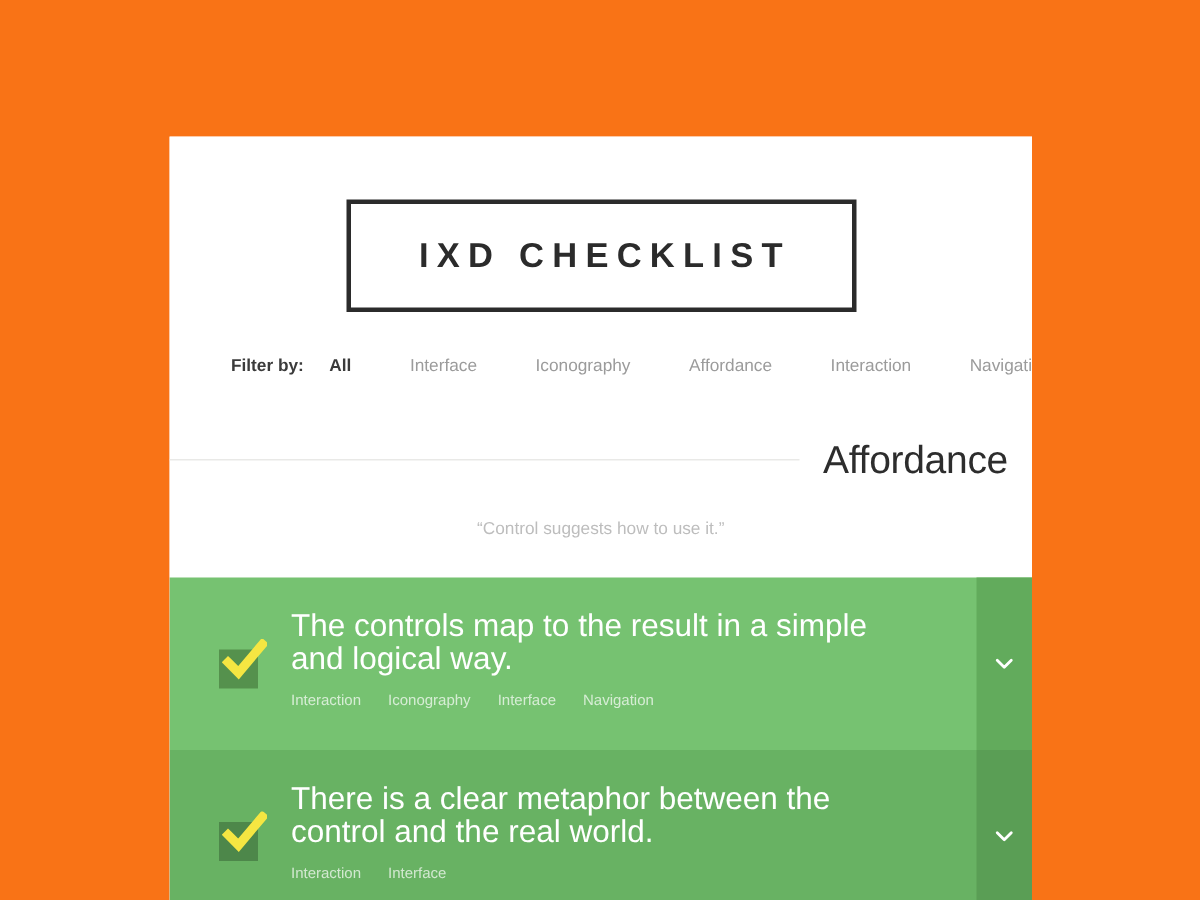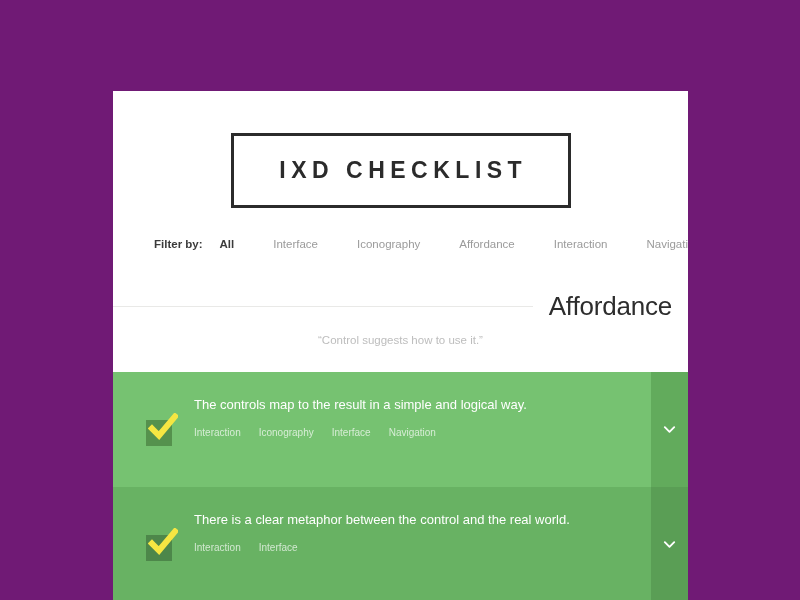--- a/index.html
+++ b/index.html
@@ -14,21 +14,21 @@
     background: #dfdfd9;
     font-family: "Liberation Sans", sans-serif;
     -webkit-font-smoothing: antialiased;
   }
 
   
   .viewport {
     position: relative;
     width: 800px;
     height: 600px;
-    background: #701a75;
+    background: #f97316;
   }
 
   .app-card {
     position: absolute;
     left: 113px;
     top: 91px;
     width: 575px;
     min-height: 509px;
     background: #ffffff;
     overflow: hidden;
@@ -119,21 +119,21 @@
     font-weight: normal;
     color: #2d2d2d;
     letter-spacing: -0.2px;
     line-height: 1;
   }
 
   .section-sub {
     text-align: center;
     font-size: 11.5px;
     color: #bdbdbd;
-    margin-top: 7px;
+    margin-top: 20px;
     padding-bottom: 26px;
   }
 
   
   .checklist { display: block; }
 
   .check-row {
     position: relative;
     display: flex;
     align-items: stretch;
@@ -172,21 +172,21 @@
   }
 
   .row-body {
     flex: 1 1 auto;
     min-width: 0;
     padding-left: 22px;
     padding-right: 22px;
   }
 
   .row-text {
-    font-size: 13px;
+    font-size: 21px;
     line-height: 22px;
     color: #ffffff;
     max-width: 404px;
   }
 
   .row-tags {
     margin-top: 11px;
     display: flex;
     flex-wrap: wrap;
     white-space: nowrap;

